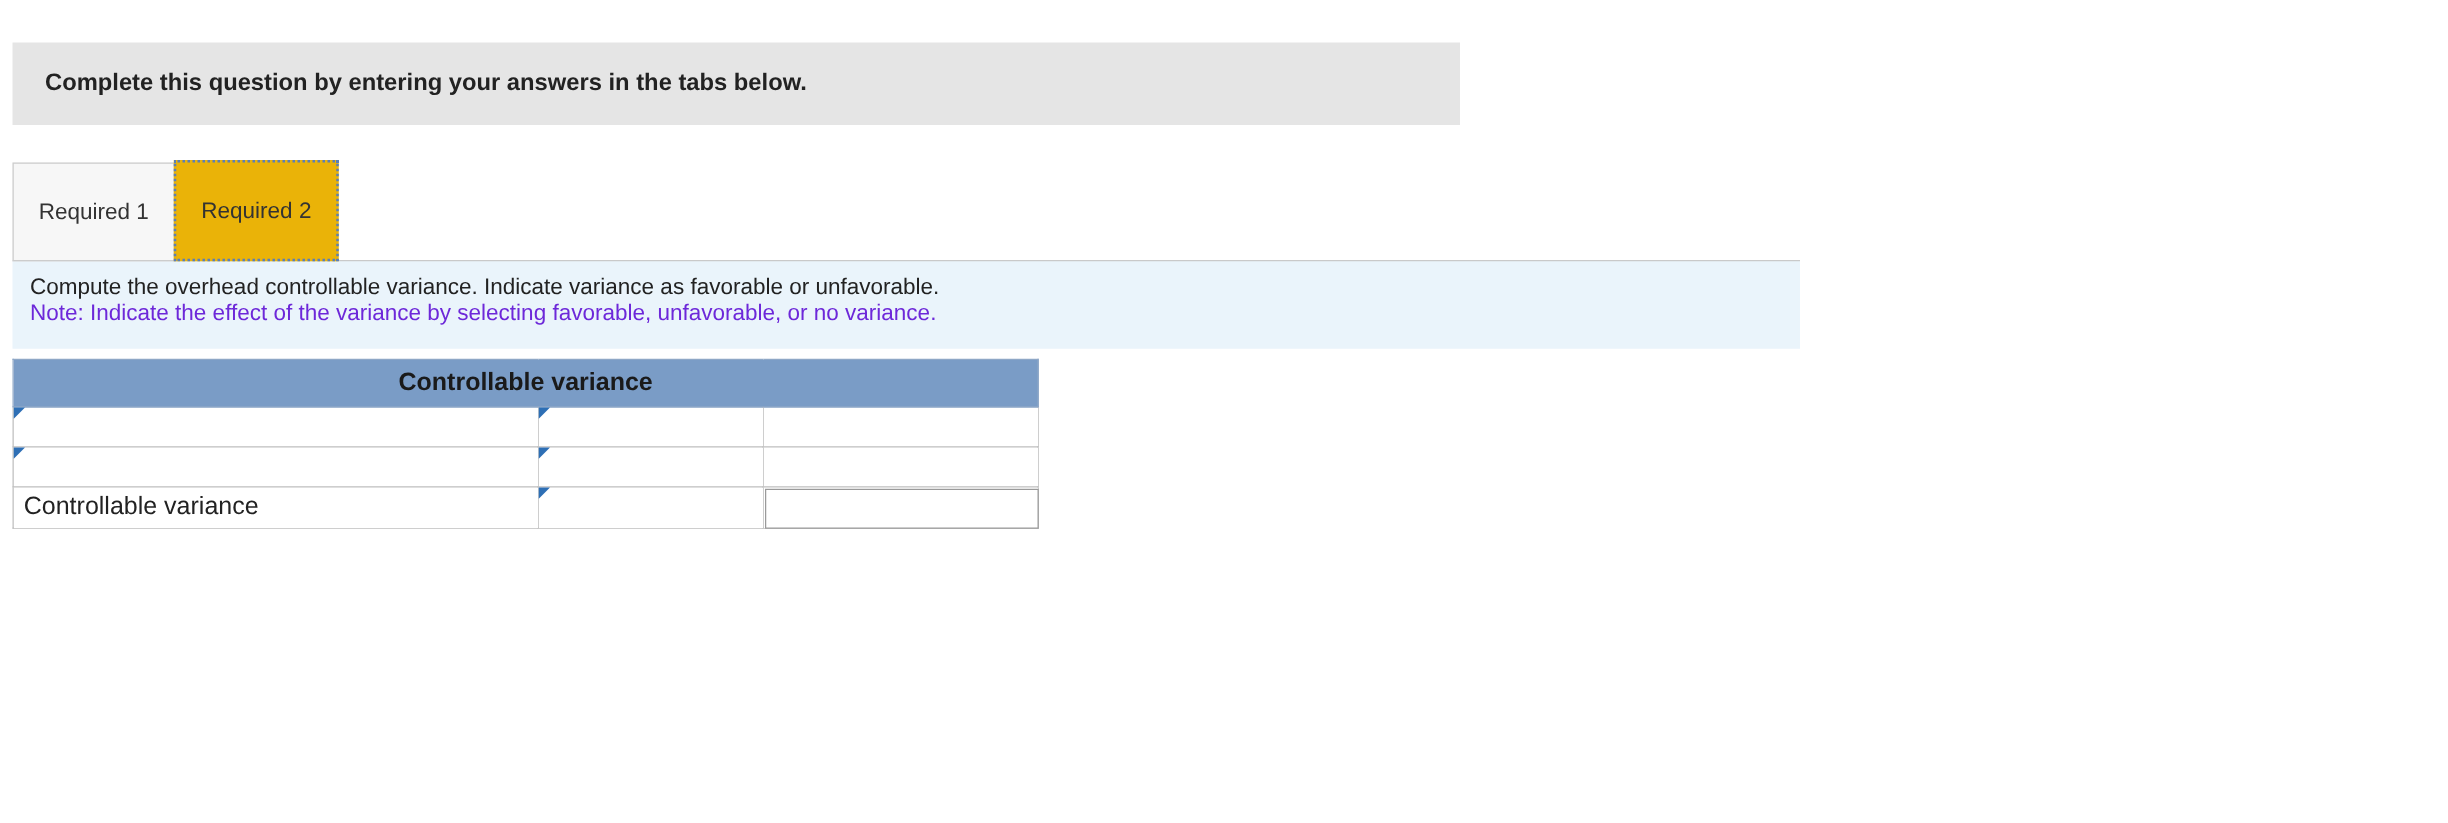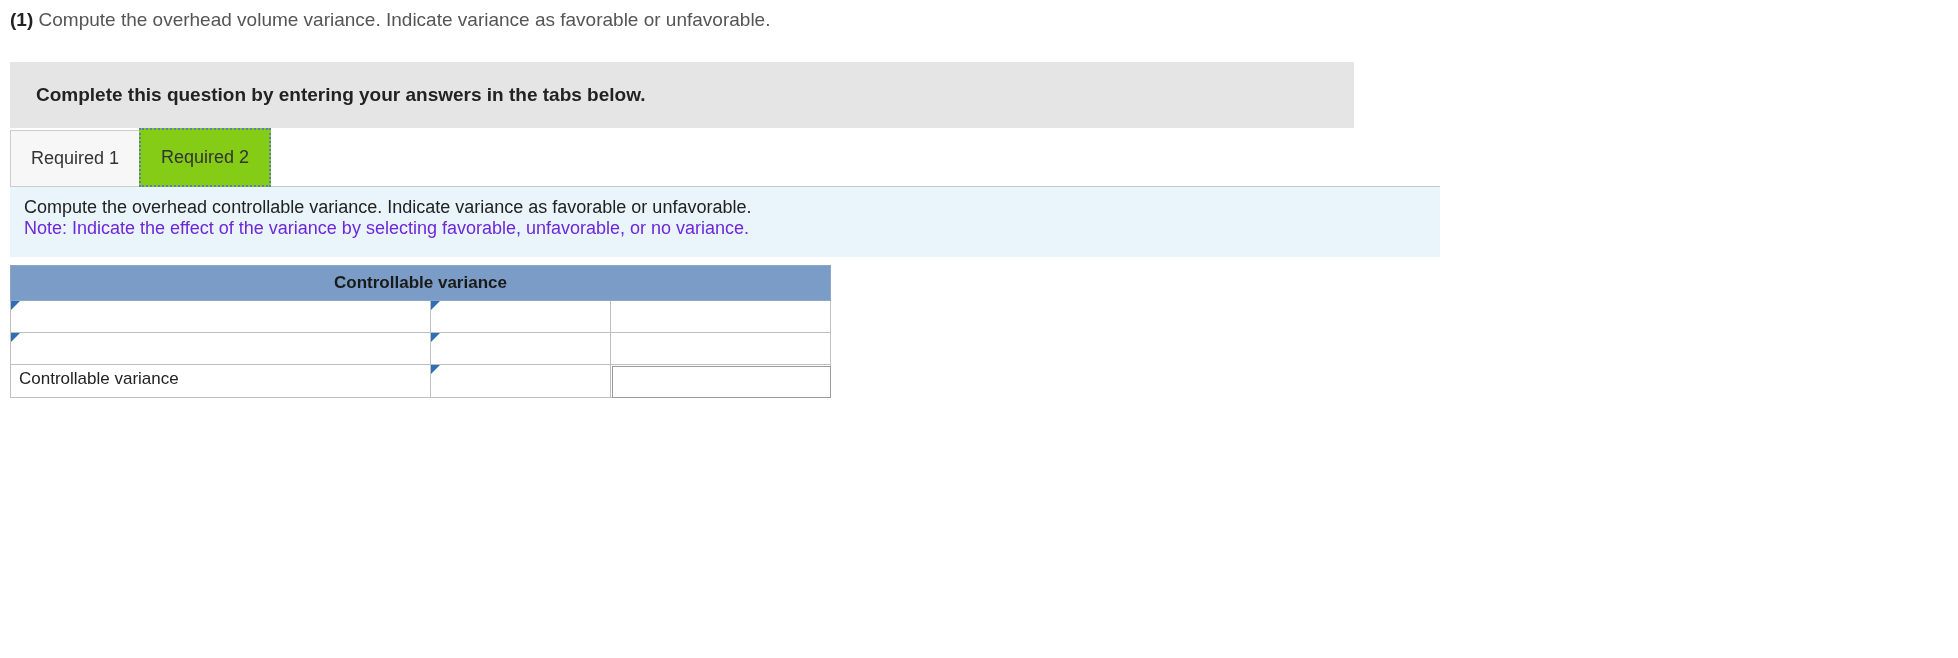--- a/index.html
+++ b/index.html
@@ -13,58 +13,59 @@
   }
   .question-list { margin-bottom: 28px; }
   .question-item { line-height: 1.45; color:#555; }
   .question-item .num { font-weight: 700; color: #222; }
   .instruction-bar {
     background: #e5e5e5;
     padding: 22px 26px;
     font-weight: 700;
     color: #222;
     font-size: 19px;
-    width: 1344px;
+    margin-bottom: 28px;
+    width: 1158px;
     max-width: 100%;
   }
   .tabs-row { display: flex; align-items: flex-end; }
   .tab {
-    padding: 17px 20px;
+    padding: 28px 20px;
     font-size: 18px;
     color: #333;
     background: #f7f7f7;
     border: 1px solid #ccc;
     cursor: pointer;
     margin-right: -1px;
     position: relative;
     z-index: 1;
   }
   .tab.active {
-    background: #84cc16;
+    background: #eab308;
     border: 2px dotted #5a7fb8;
     border-bottom: 2px dotted #5a7fb8;
     z-index: 2;
   }
   .tab-panel {
     border-top: 1px solid #c9c9c9;
     background: #eaf4fb;
     padding: 10px 14px 18px 14px;
     margin-top: -1px;
     width: 1430px;
     max-width: 100%;
     font-family: Verdana, Arial, sans-serif;
     font-size: 18px;
   }
   .panel-line { color: #222; }
   .panel-note { color: #6d28d9; }
   .table-wrap { margin-top: 8px; }
   table.var-table {
     border-collapse: collapse;
     font-family: Verdana, Arial, sans-serif;
-    font-size: 17px;
+    font-size: 20px;
   }
   table.var-table th {
     background: #7a9cc6;
     color: #1a1a1a;
     font-weight: 700;
     text-align: center;
     padding: 7px 6px;
     border: 1px solid #8ea7c6;
   }
   table.var-table td {
@@ -90,24 +91,20 @@
   }
   .col-a { width: 420px; }
   .col-b { width: 180px; }
   .col-c { width: 220px; }
   .label-cell { padding: 4px 8px !important; color:#222; }
 </style>
 </head>
 <body>
 
 <div class="question-list">
-  <div class="question-item">
-    <span class="num">(1)</span>
-    <span>Compute the overhead volume variance. Indicate variance as favorable or unfavorable.</span>
-  </div>
 </div>
 
 <div class="instruction-bar">
   <span>Complete this question by entering your answers in the tabs below.</span>
 </div>
 
 <div class="tabs-row">
   <div class="tab">
     <span>Required 1</span>
   </div>

